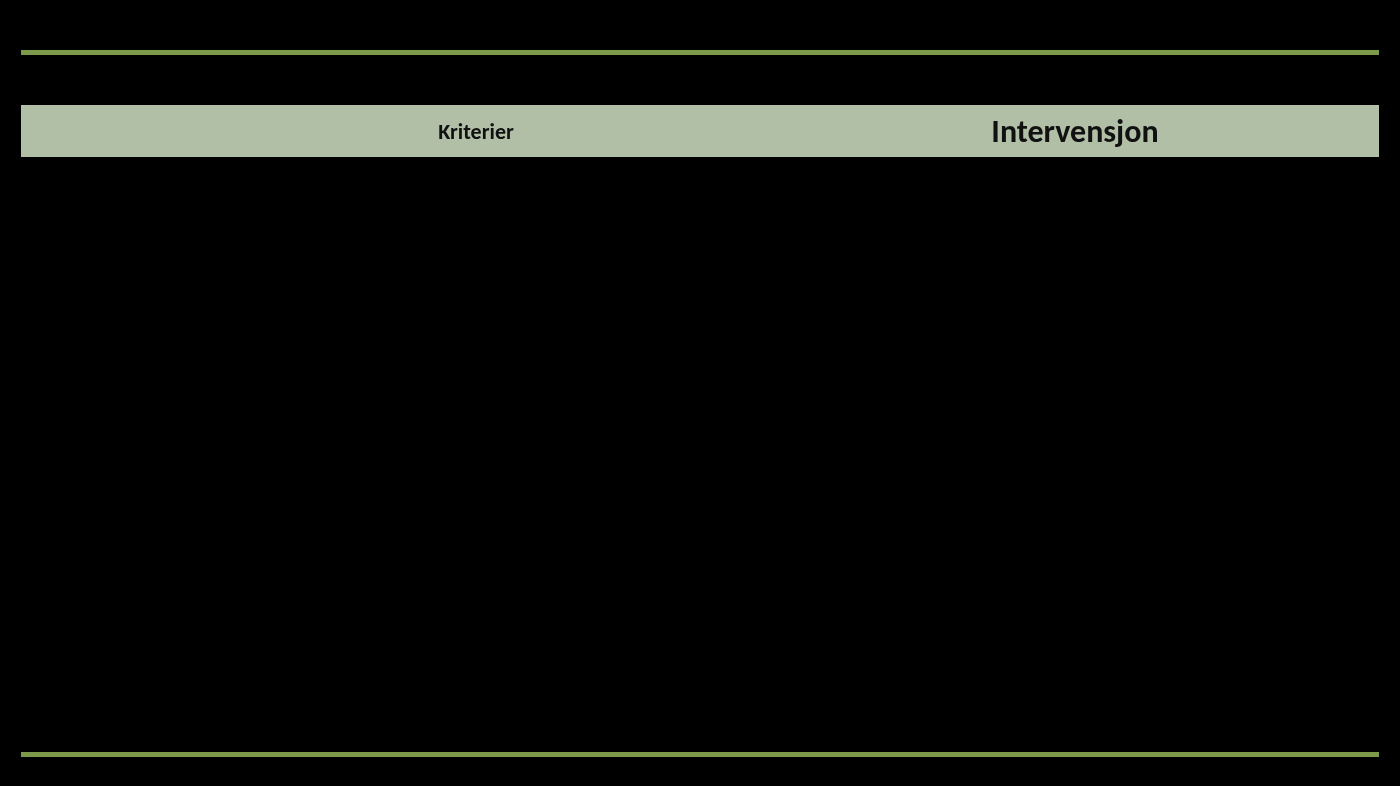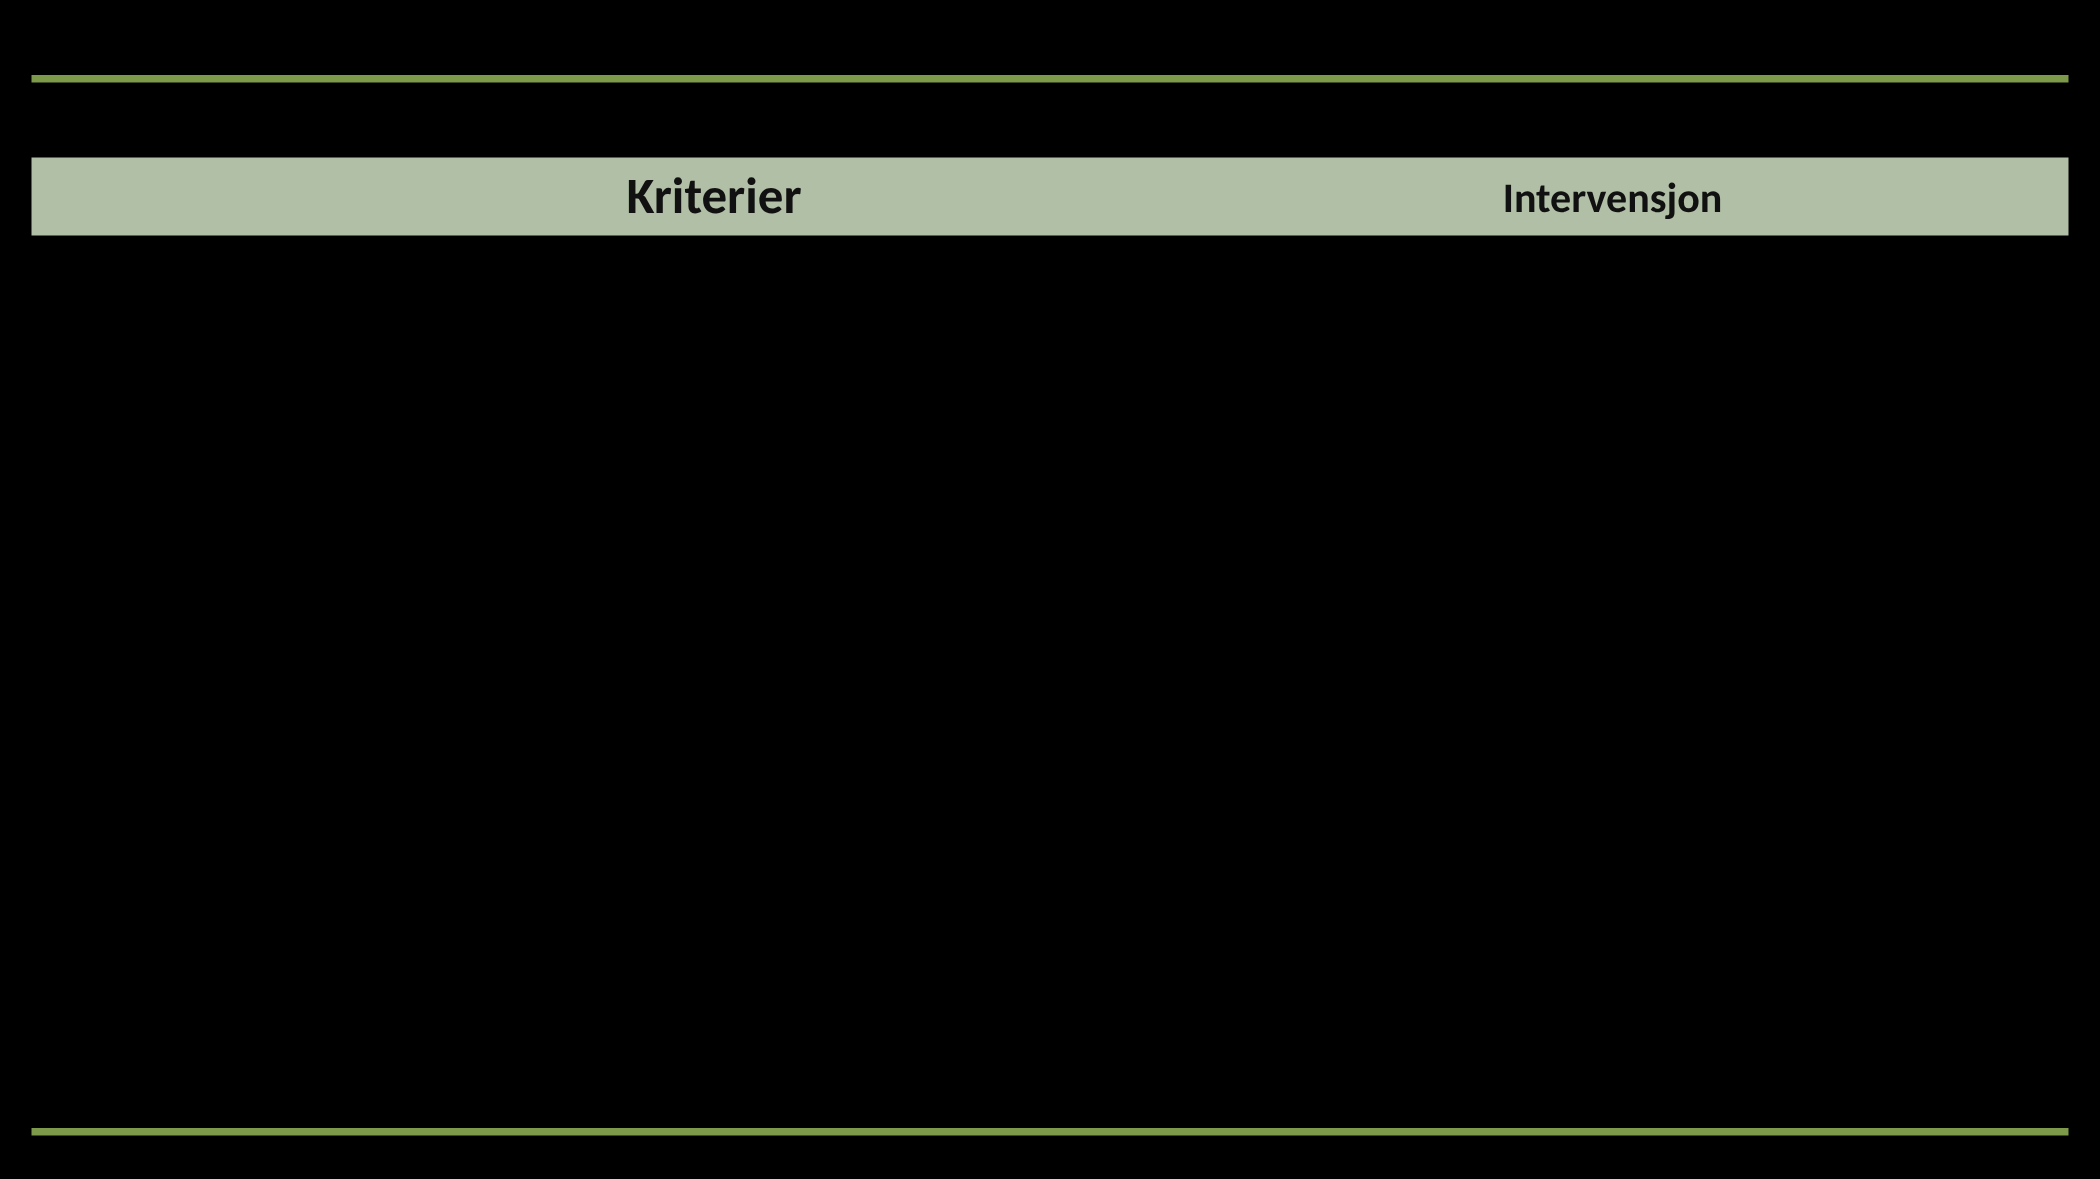--- a/index.html
+++ b/index.html
@@ -39,28 +39,28 @@
       background: #b0bfa6;
       display: flex;
       align-items: center;
     }
     .col-empty {
       flex: 0 0 160px;
     }
     .col-kriterier {
       flex: 0 0 590px;
       text-align: center;
-      font-size: 34px;
+      font-size: 22px;
       font-weight: 700;
       color: #111;
     }
     .col-intervensjon {
       flex: 1;
       text-align: center;
-      font-size: 28px;
+      font-size: 32px;
       font-weight: 700;
       color: #111;
     }
   </style>
 </head>
 <body>
 
 <div class="top-rule"></div>
 
 <div class="header-bar">

